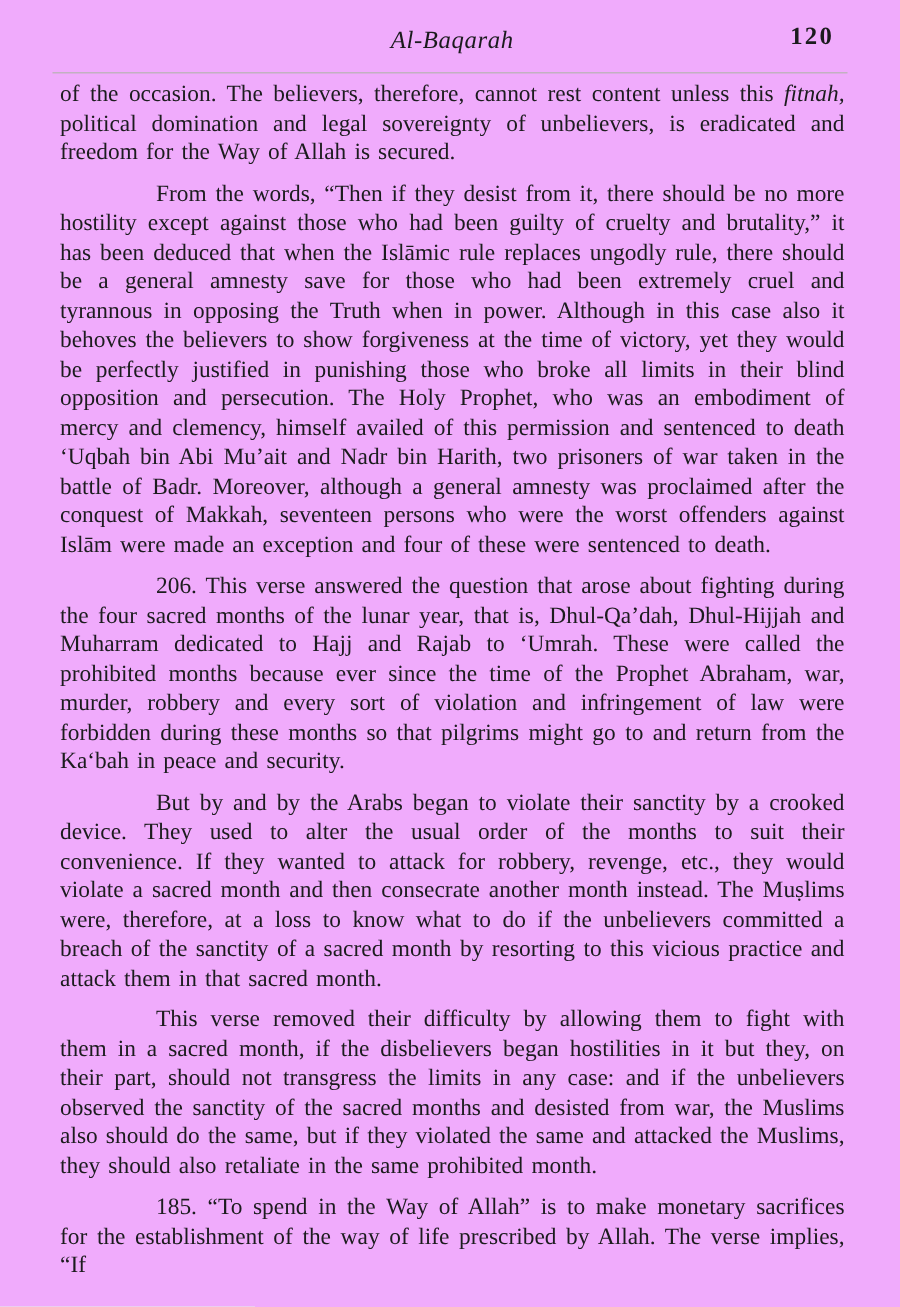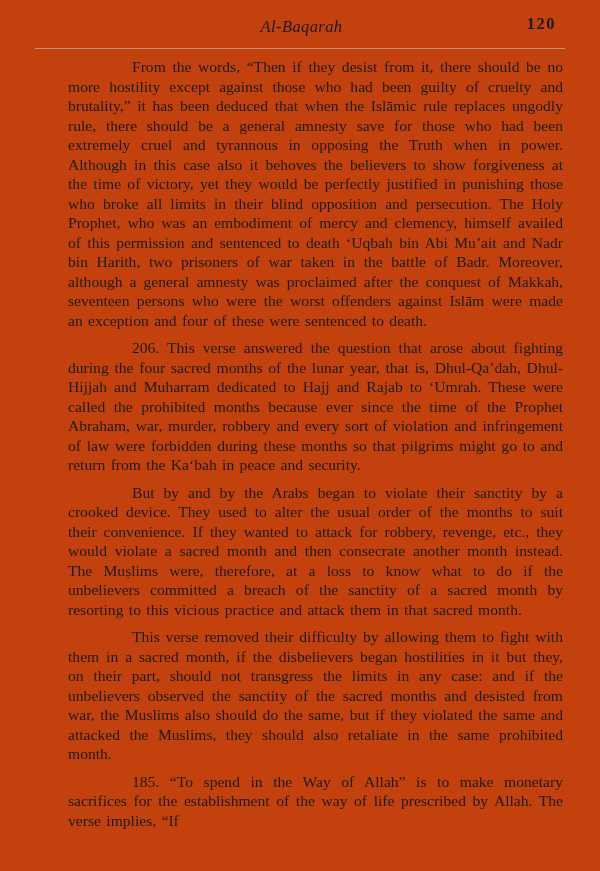--- a/index.html
+++ b/index.html
@@ -7,21 +7,21 @@
     padding: 0;
     background: #e9e9e7;
   }
   .sheet {
     position: relative;
     box-sizing: border-box;
     width: 600px;
     height: 871px;
     margin: 0;
     padding: 14px 37px 0 40px;
-    background: #c2410c;
+    background: #f0abfc;
     font-family: "Liberation Serif", "DejaVu Serif", serif;
     color: #1b1b1d;
     overflow: hidden;
   }
   .hdr {
     position: relative;
     height: 22px;
     margin-top: 3px;
   }
   .hdr-title {
@@ -54,40 +54,40 @@
     line-height: 19.5px;
     text-align: justify;
     word-spacing: 1.5px;
     color: #1c1c1e;
   }
   .body-text p.first {
     margin-top: 4px;
   }
   .body-text p.indent {
     text-indent: 64px;
-    margin-left: 28px;
   }
   .body-text em {
     font-style: italic;
   }
 </style>
 </head>
 <body>
 
 <div class="sheet">
 
   <div class="hdr">
     <span class="hdr-title">Al-Baqarah</span>
     <span class="hdr-num">120</span>
   </div>
 
   <div class="rule"></div>
 
   <div class="body-text">
 
+    <p class="first"><span>of the occasion. The believers, therefore, cannot rest content unless this </span><em>fitnah,</em><span> political domination and legal sovereignty of unbelievers, is eradicated and freedom for the Way of Allah is secured.</span></p>
 
     <p class="indent">From the words, “Then if they desist from it, there should be no more hostility except against those who had been guilty of cruelty and brutality,” it has been deduced that when the Islāmic rule replaces ungodly rule, there should be a general amnesty save for those who had been extremely cruel and tyrannous in opposing the Truth when in power. Although in this case also it behoves the believers to show forgiveness at the time of victory, yet they would be perfectly justified in punishing those who broke all limits in their blind opposition and persecution. The Holy Prophet, who was an embodiment of mercy and clemency, himself availed of this permission and sentenced to death ‘Uqbah bin Abi Mu’ait and Nadr bin Harith, two prisoners of war taken in the battle of Badr. Moreover, although a general amnesty was proclaimed after the conquest of Makkah, seventeen persons who were the worst offenders against Islām were made an exception and four of these were sentenced to death.</p>
 
     <p class="indent">206. This verse answered the question that arose about fighting during the four sacred months of the lunar year, that is, Dhul-Qa’dah, Dhul-Hijjah and Muharram dedicated to Hajj and Rajab to ‘Umrah. These were called the prohibited months because ever since the time of the Prophet Abraham, war, murder, robbery and every sort of violation and infringement of law were forbidden during these months so that pilgrims might go to and return from the Ka‘bah in peace and security.</p>
 
     <p class="indent">But by and by the Arabs began to violate their sanctity by a crooked device. They used to alter the usual order of the months to suit their convenience. If they wanted to attack for robbery, revenge, etc., they would violate a sacred month and then consecrate another month instead. The Muṣlims were, therefore, at a loss to know what to do if the unbelievers committed a breach of the sanctity of a sacred month by resorting to this vicious practice and attack them in that sacred month.</p>
 
     <p class="indent">This verse removed their difficulty by allowing them to fight with them in a sacred month, if the disbelievers began hostilities in it but they, on their part, should not transgress the limits in any case: and if the unbelievers observed the sanctity of the sacred months and desisted from war, the Muslims also should do the same, but if they violated the same and attacked the Muslims, they should also retaliate in the same prohibited month.</p>
 
     <p class="indent">185. “To spend in the Way of Allah” is to make monetary sacrifices for the establishment of the way of life prescribed by Allah. The verse implies, “If</p>

